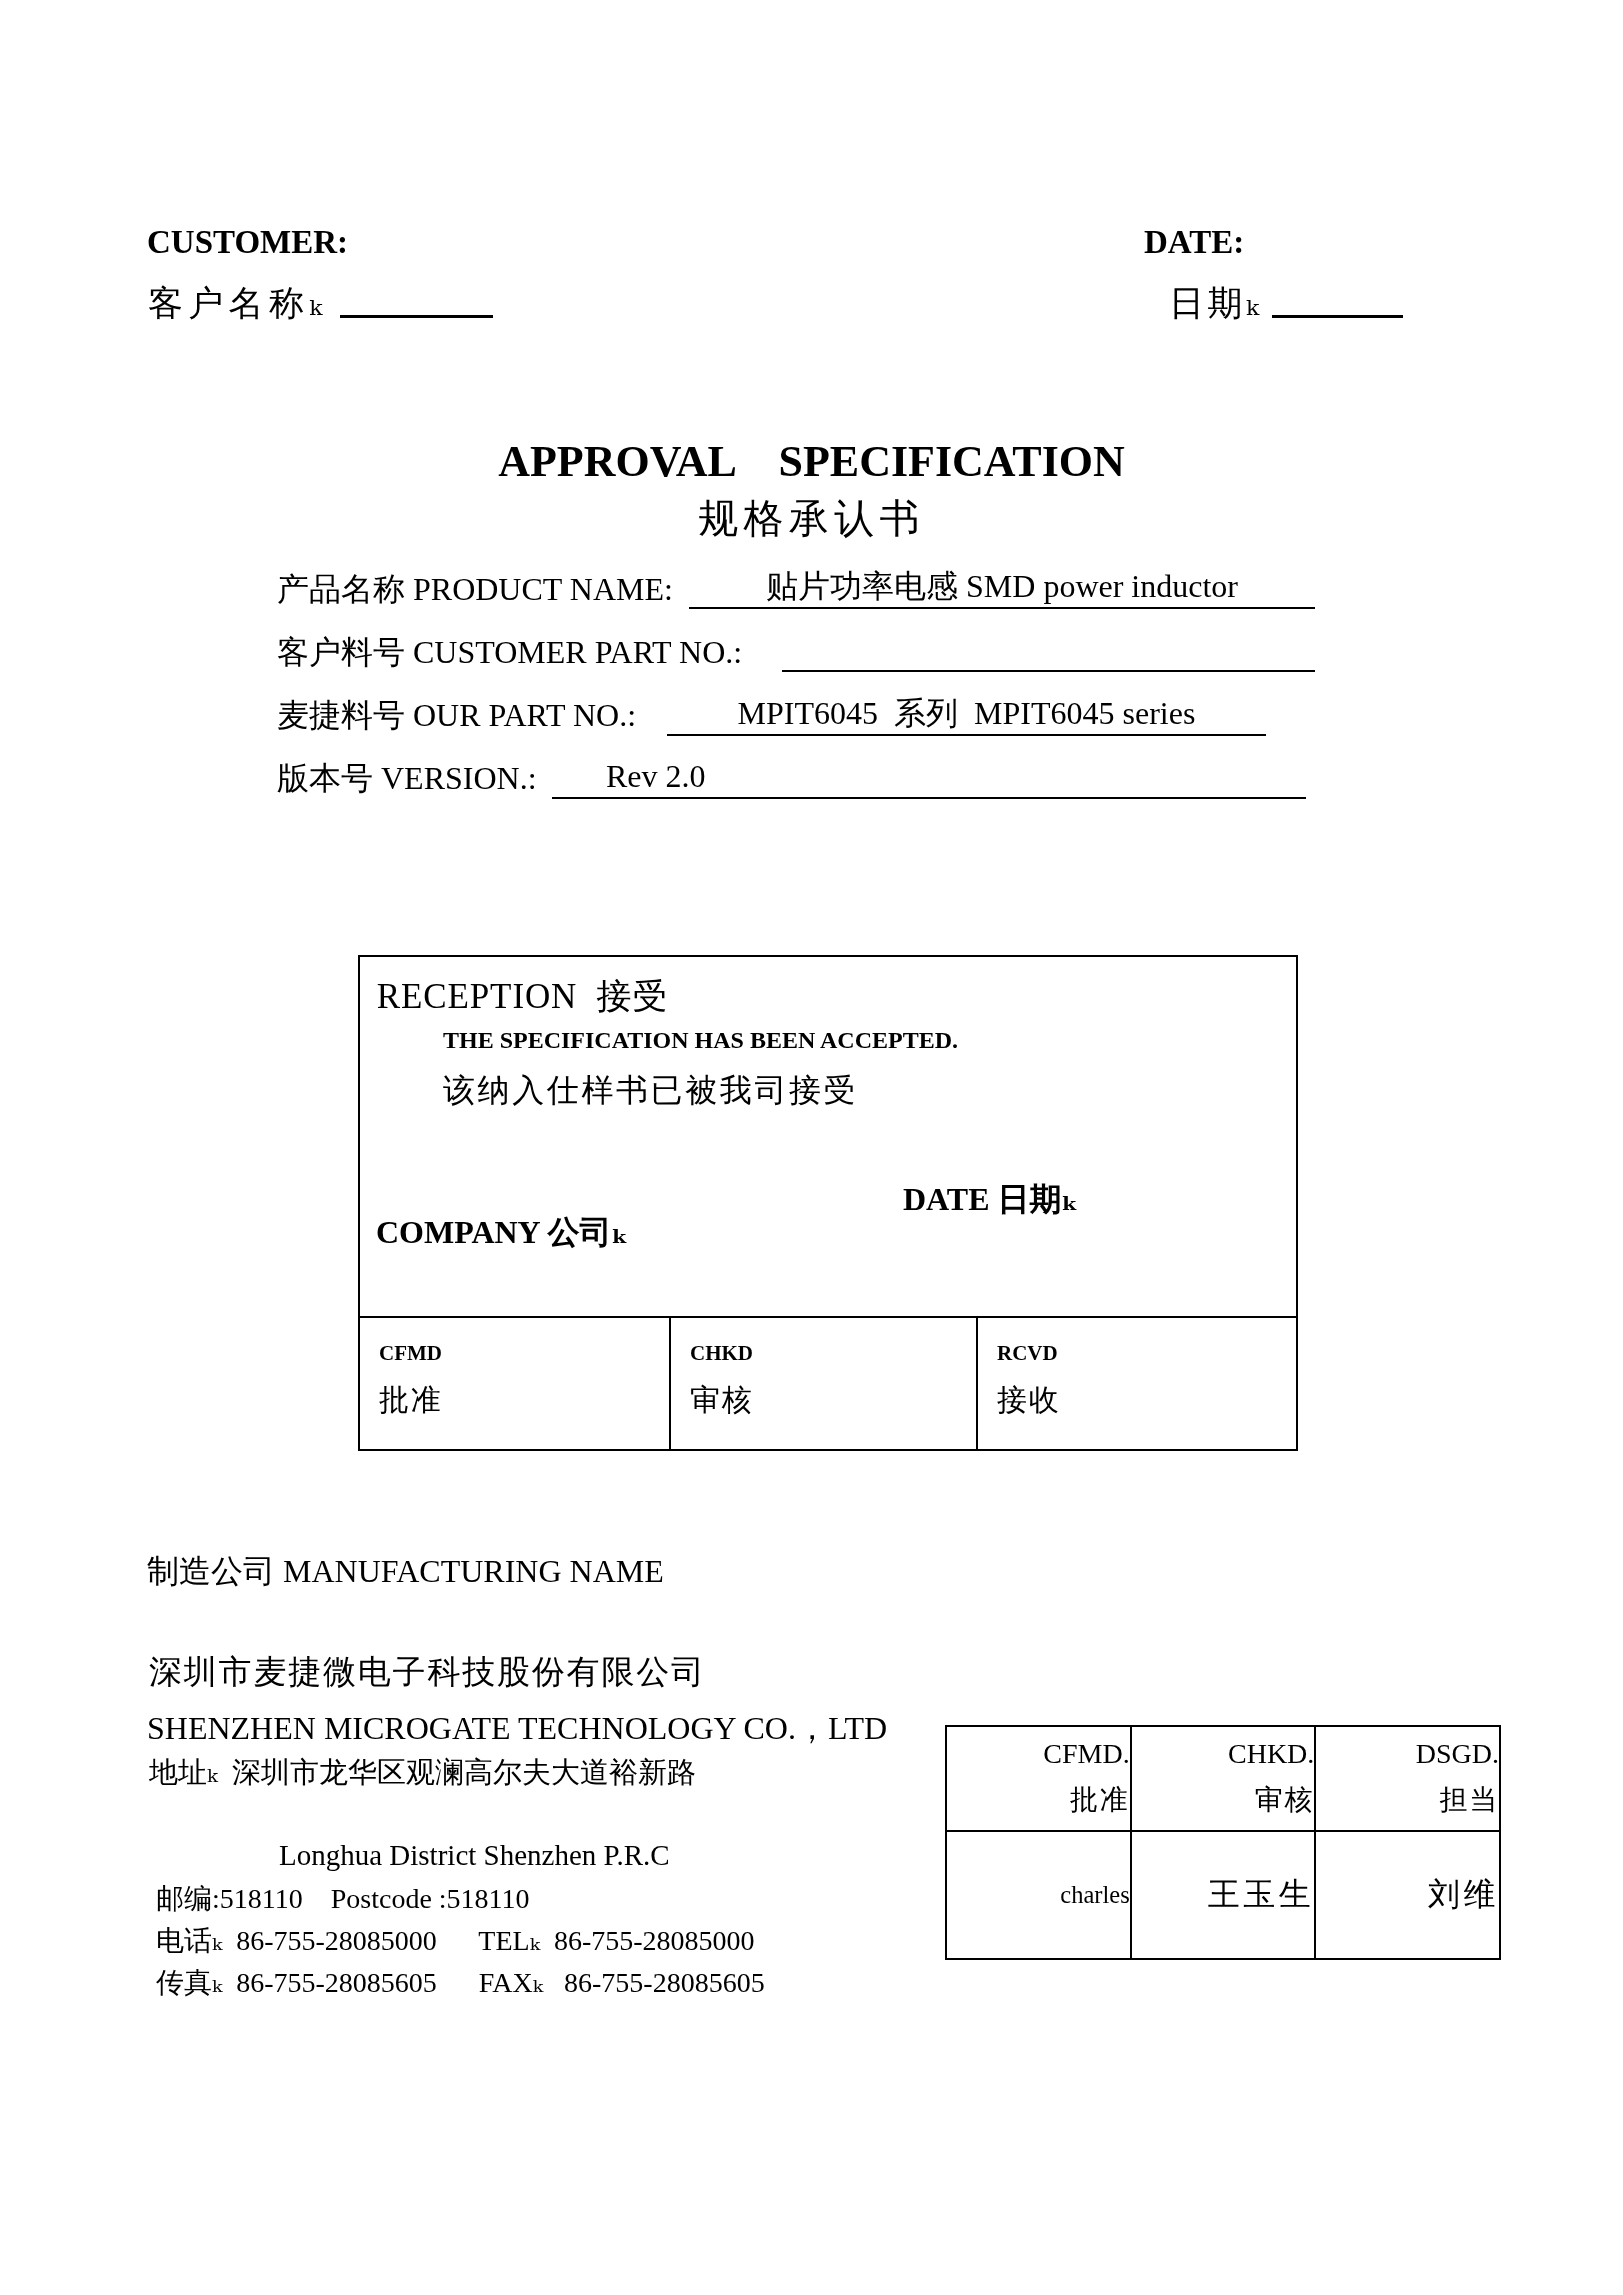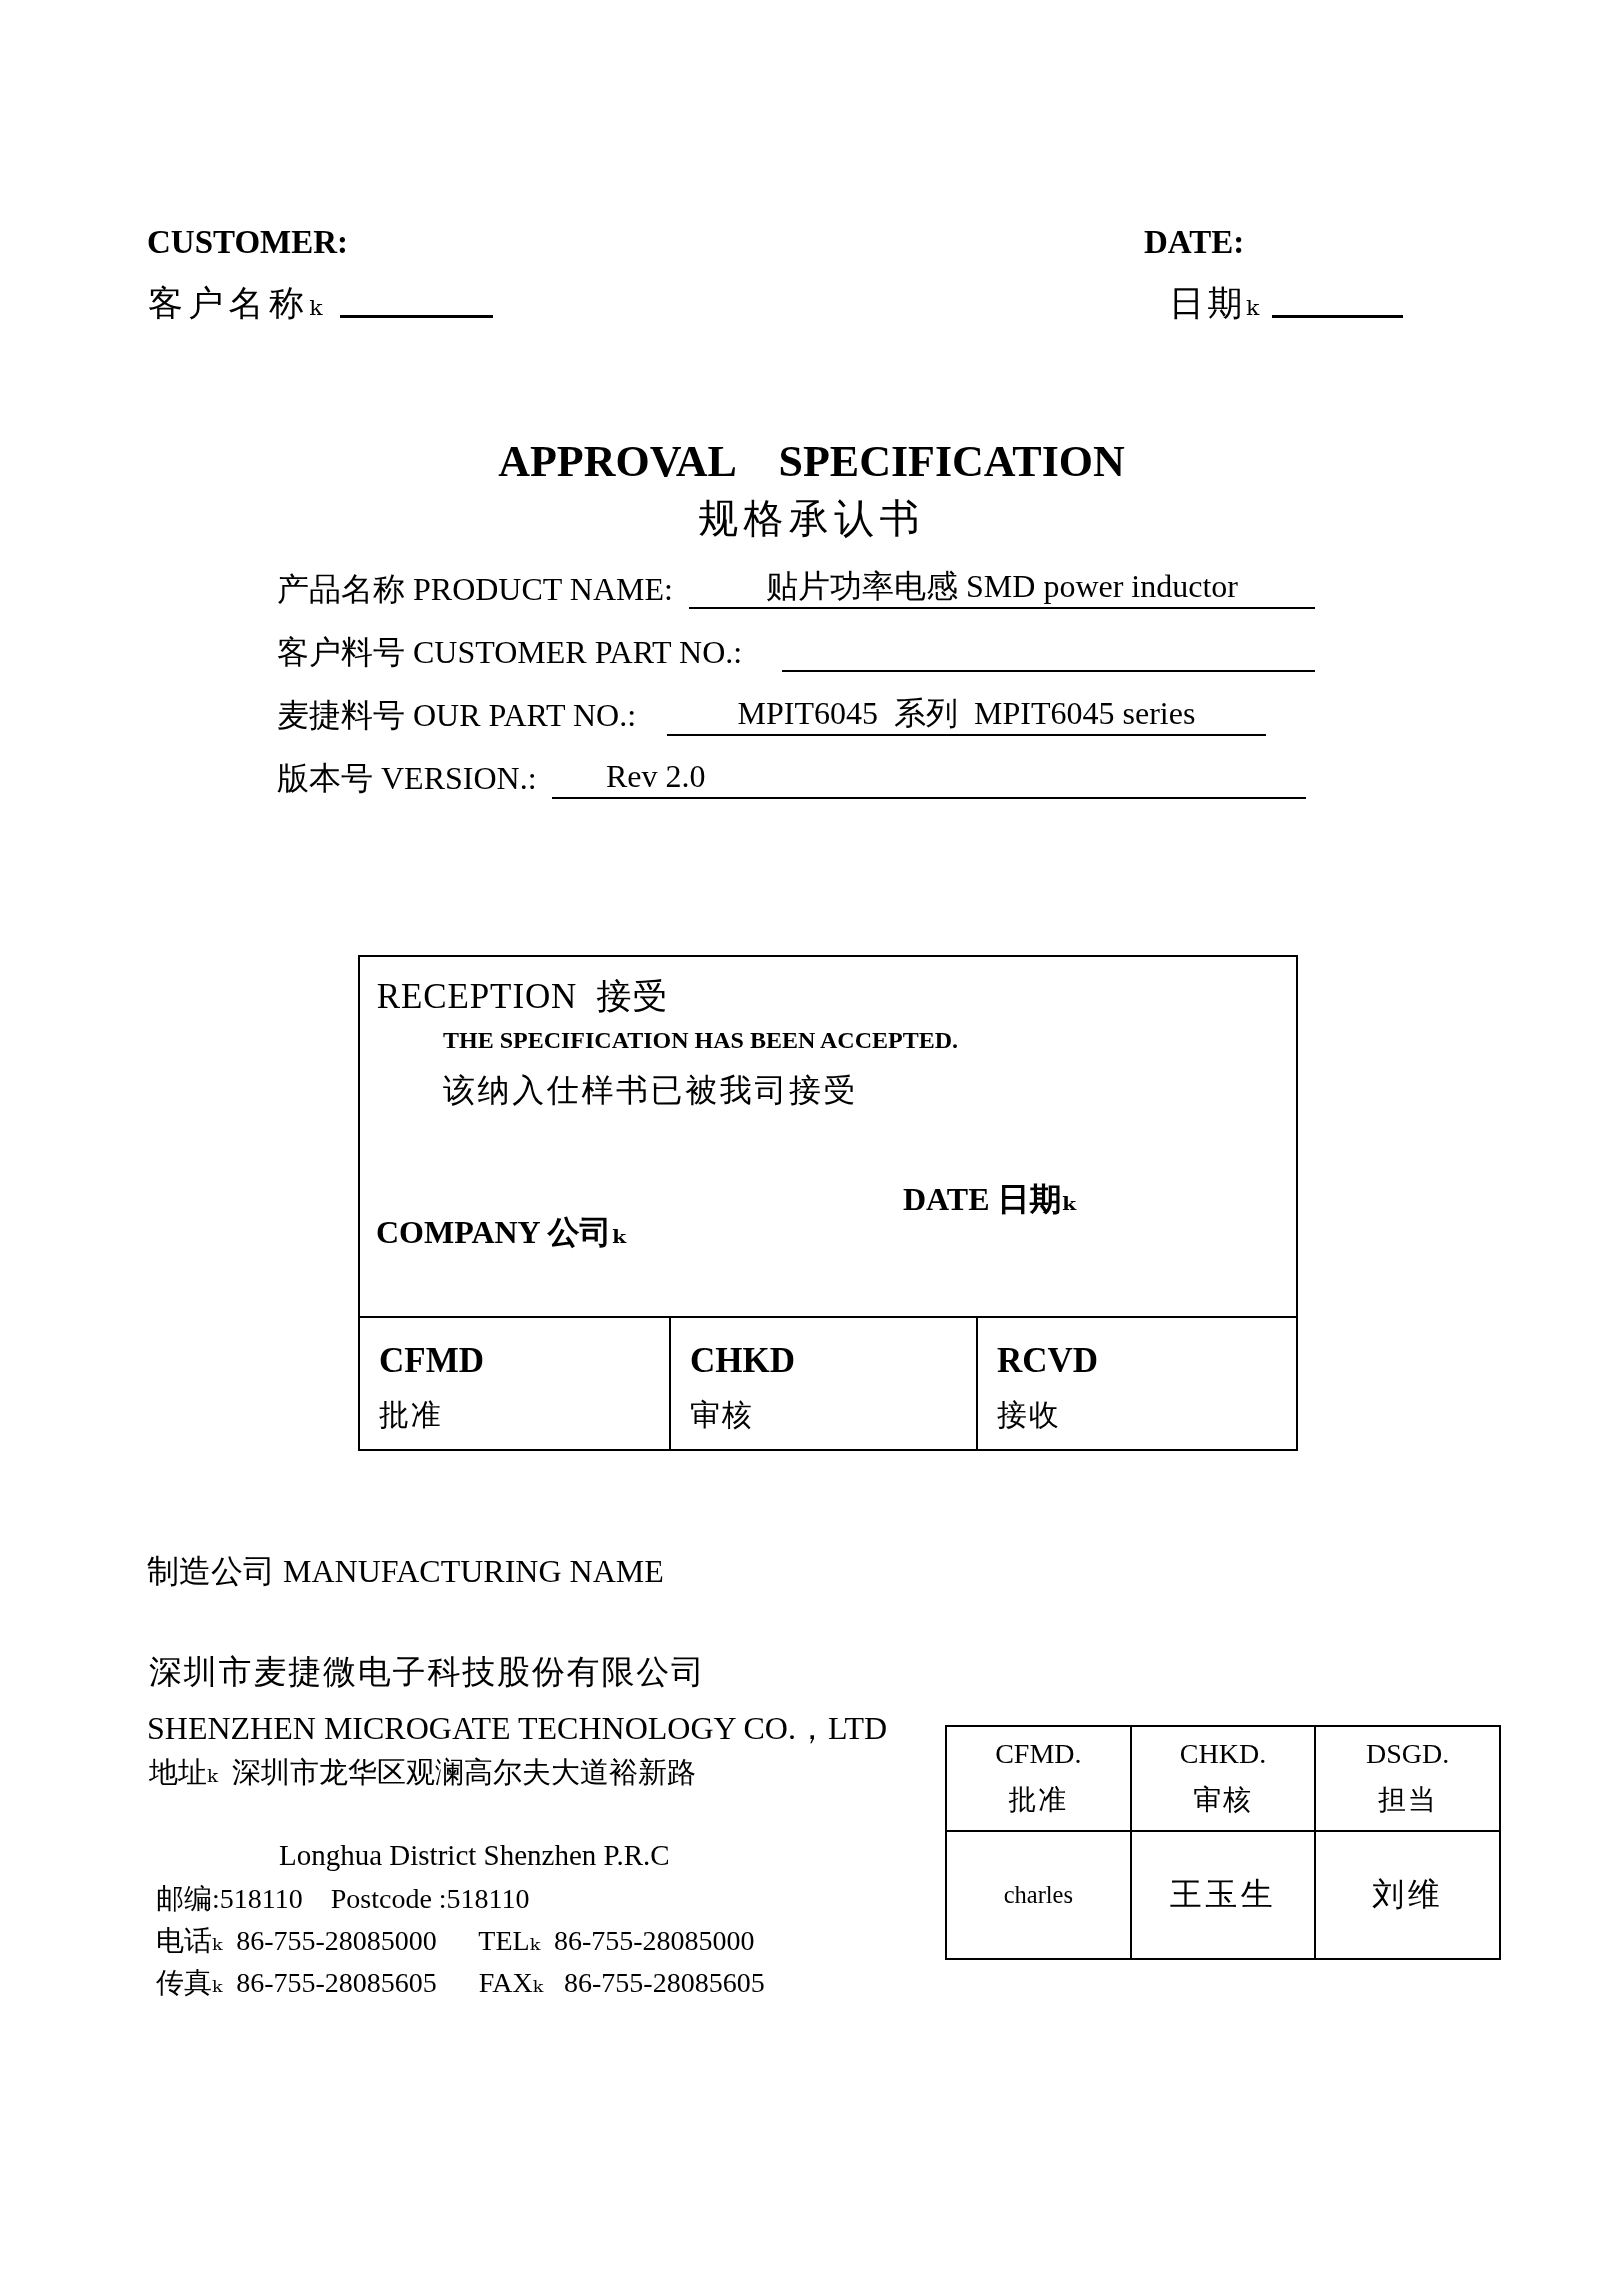--- a/index.html
+++ b/index.html
@@ -52,42 +52,42 @@
   .rec-date     { left: 543px; top: 221px; font-size: 32px; font-weight: bold; }
   .rec-company  { left: 16px;  top: 254px; font-size: 32px; font-weight: bold; }
   .signoff-row {
     position: absolute; left: 0; right: 0; bottom: 0; height: 133px;
     border-top: 2.6px solid #000; display: flex;
   }
   .signoff-cell { padding: 23px 0 0 19px; }
   .signoff-cell.c1 { width: 309px; }
   .signoff-cell.c2 { width: 307px; border-left: 2.6px solid #000; }
   .signoff-cell.c3 { flex: 1; border-left: 2.6px solid #000; }
-  .signoff-en { font-size: 35px; font-weight: bold; }
+  .signoff-en { font-size: 21px; font-weight: bold; }
   .signoff-cn { font-size: 30px; margin-top: 14px; letter-spacing: 1.8px; }
 
   
   .mfg-heading { left: 147px; top: 1550px; font-size: 32px; }
   .mfg-cn      { left: 149px; top: 1650px; font-size: 33px; letter-spacing: 1.8px; text-align: right; }
   .mfg-en      { left: 147px; top: 1707px; font-size: 32px; }
   .addr-cn     { left: 149px; top: 1753px; font-size: 29px; }
   .addr-en1    { left: 147px; top: 1797px; font-size: 29px; }
   .addr-en2    { left: 279px; top: 1839px; font-size: 29px; }
   .post-line   { left: 156px; top: 1880px; font-size: 28px; }
   .tel-line    { left: 156px; top: 1922px; font-size: 28px; }
   .fax-line    { left: 156px; top: 1964px; font-size: 28px; }
 
   
   .approval-table {
     left: 945px; top: 1725px; width: 556px; height: 235px;
     border: 2.6px solid #000; display: flex; flex-direction: column;
   }
   .at-header { display: flex; height: 105px; border-bottom: 2.6px solid #000; }
   .at-body   { display: flex; flex: 1; }
-  .at-cell { flex: 1; display: flex; flex-direction: column; align-items: center; justify-content: center; }
+  .at-cell { flex: 1; display: flex; flex-direction: column; align-items: flex-end; justify-content: center; }
   .at-header .at-cell + .at-cell, .at-body .at-cell + .at-cell { border-left: 2.6px solid #000; }
   .at-en { font-size: 28px; }
   .at-cn { font-size: 28px; margin-top: 10.5px; letter-spacing: 1.8px; }
   .signer-en { font-size: 24.5px; }
   .signer-cn { font-size: 32px; letter-spacing: 3.5px; }
 </style>
 </head>
 <body>
 
 <div class="page">

